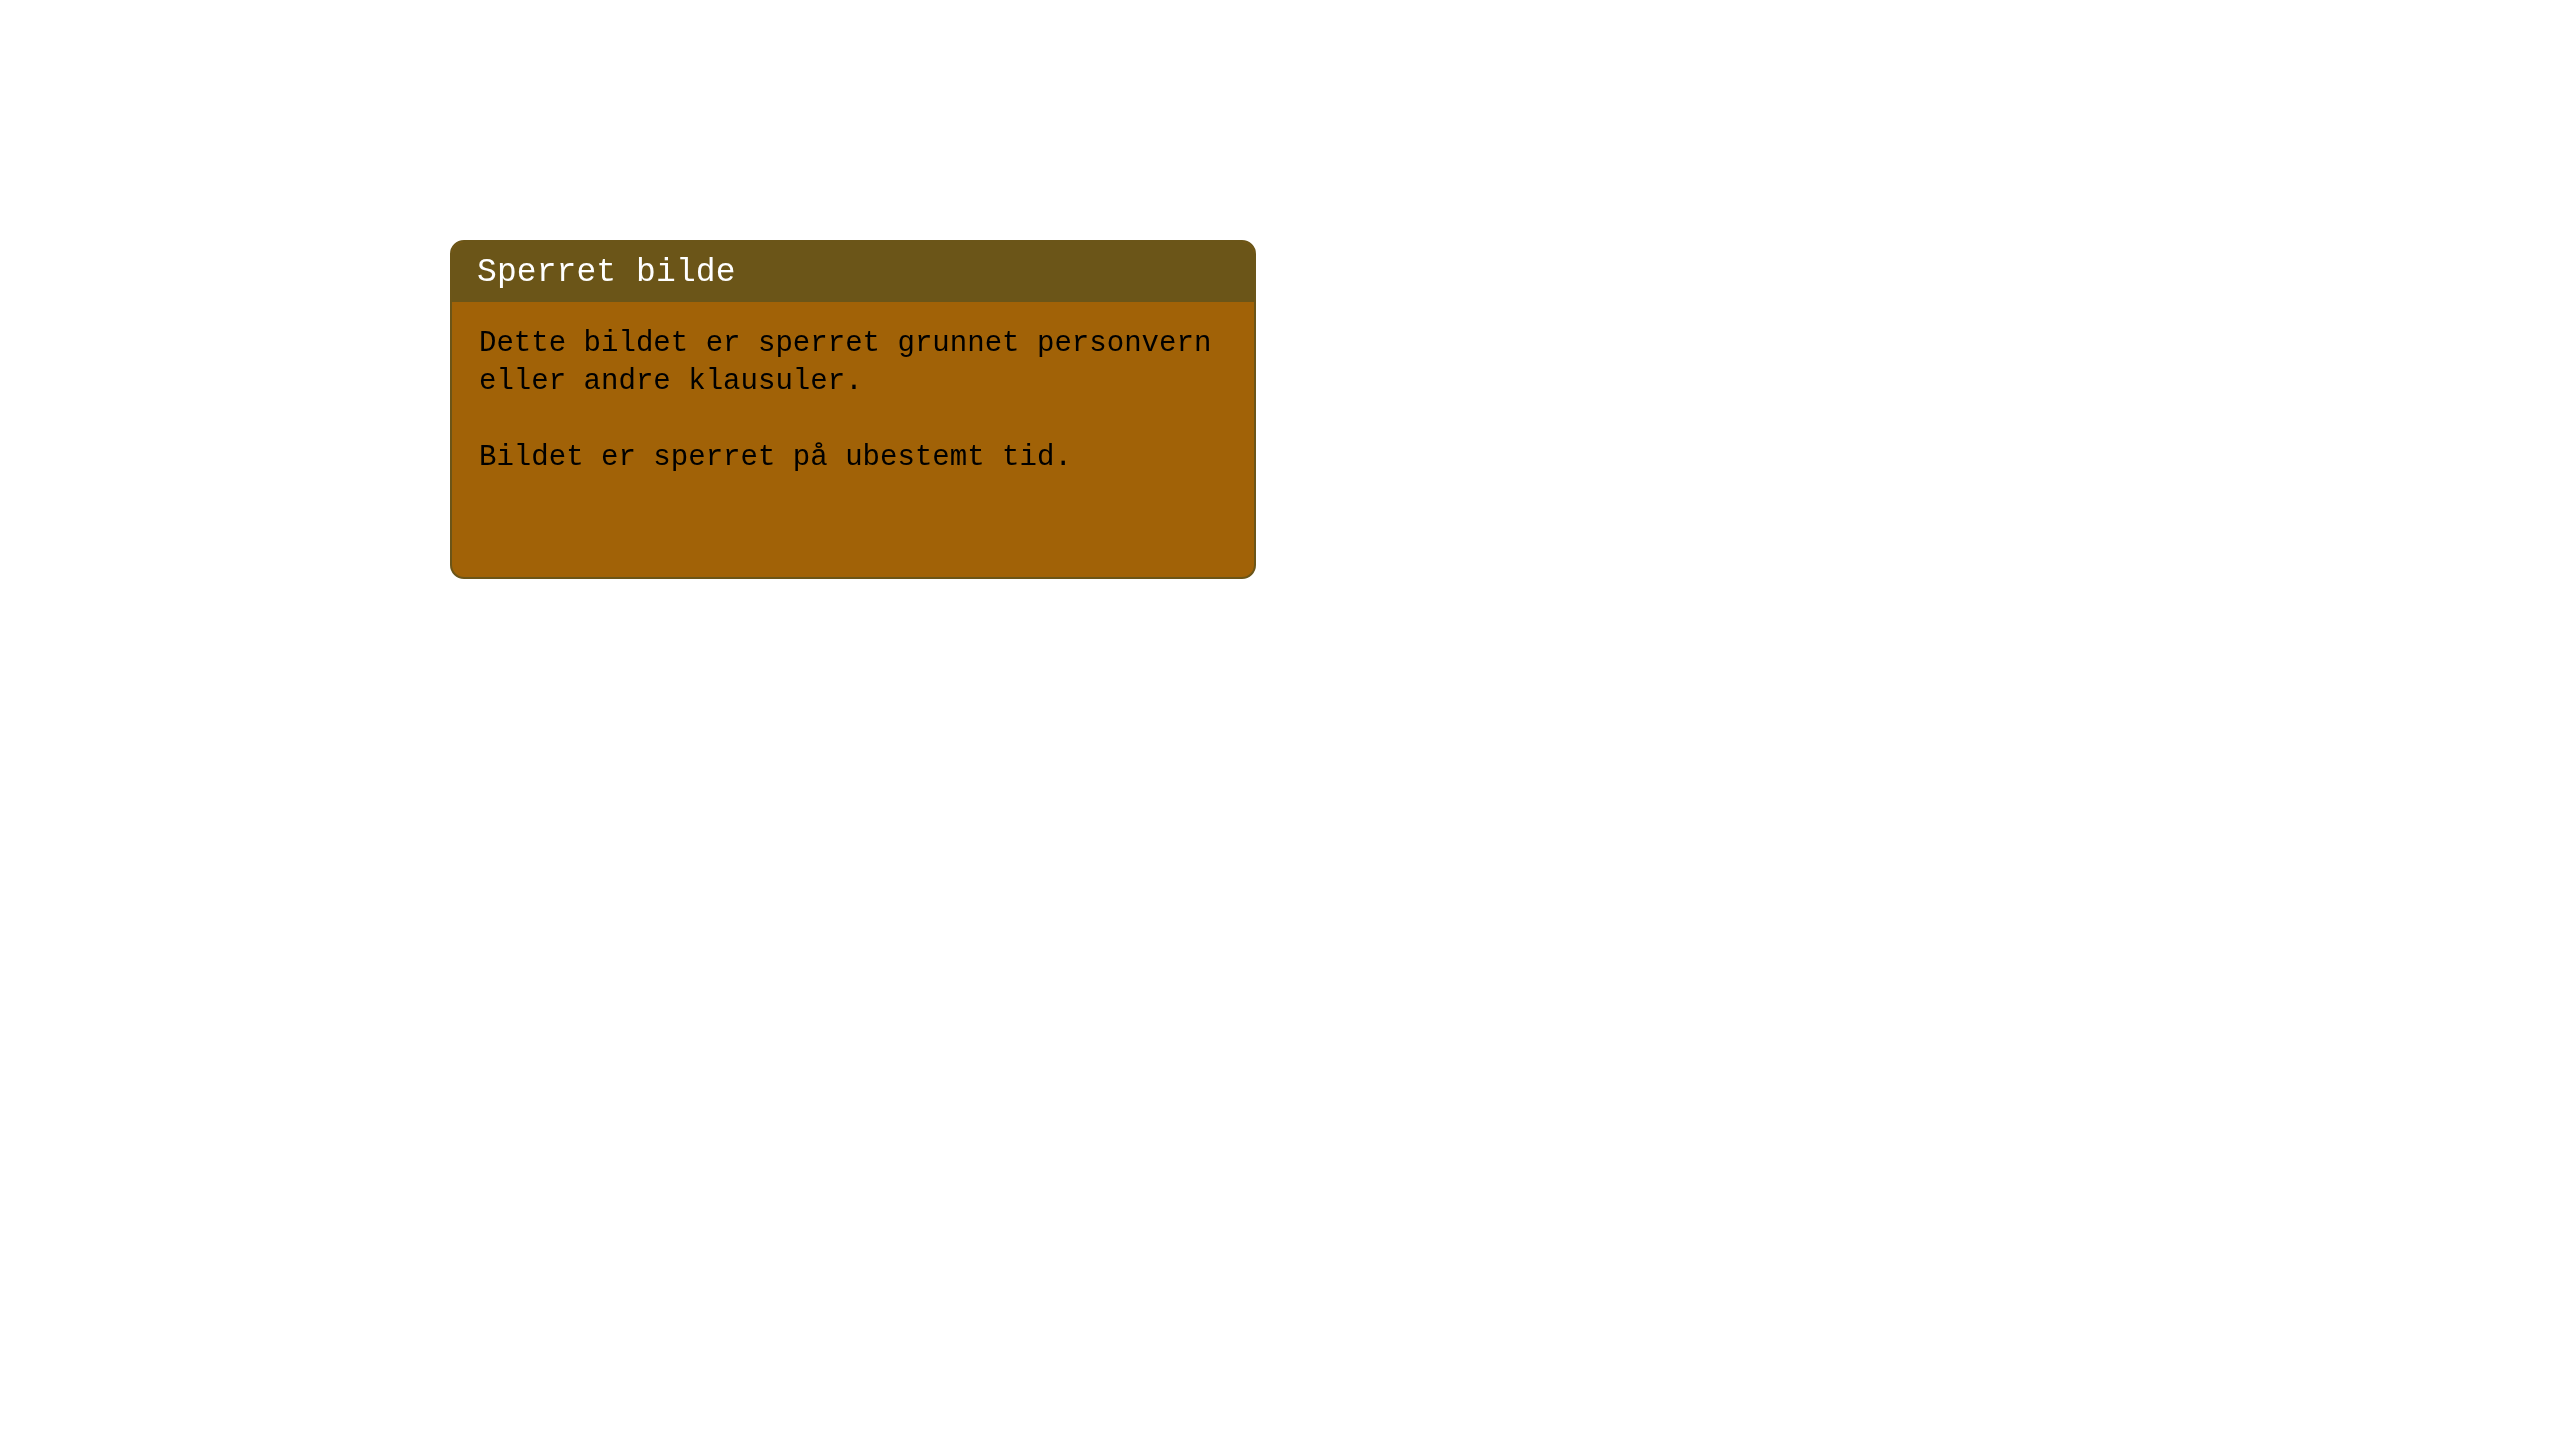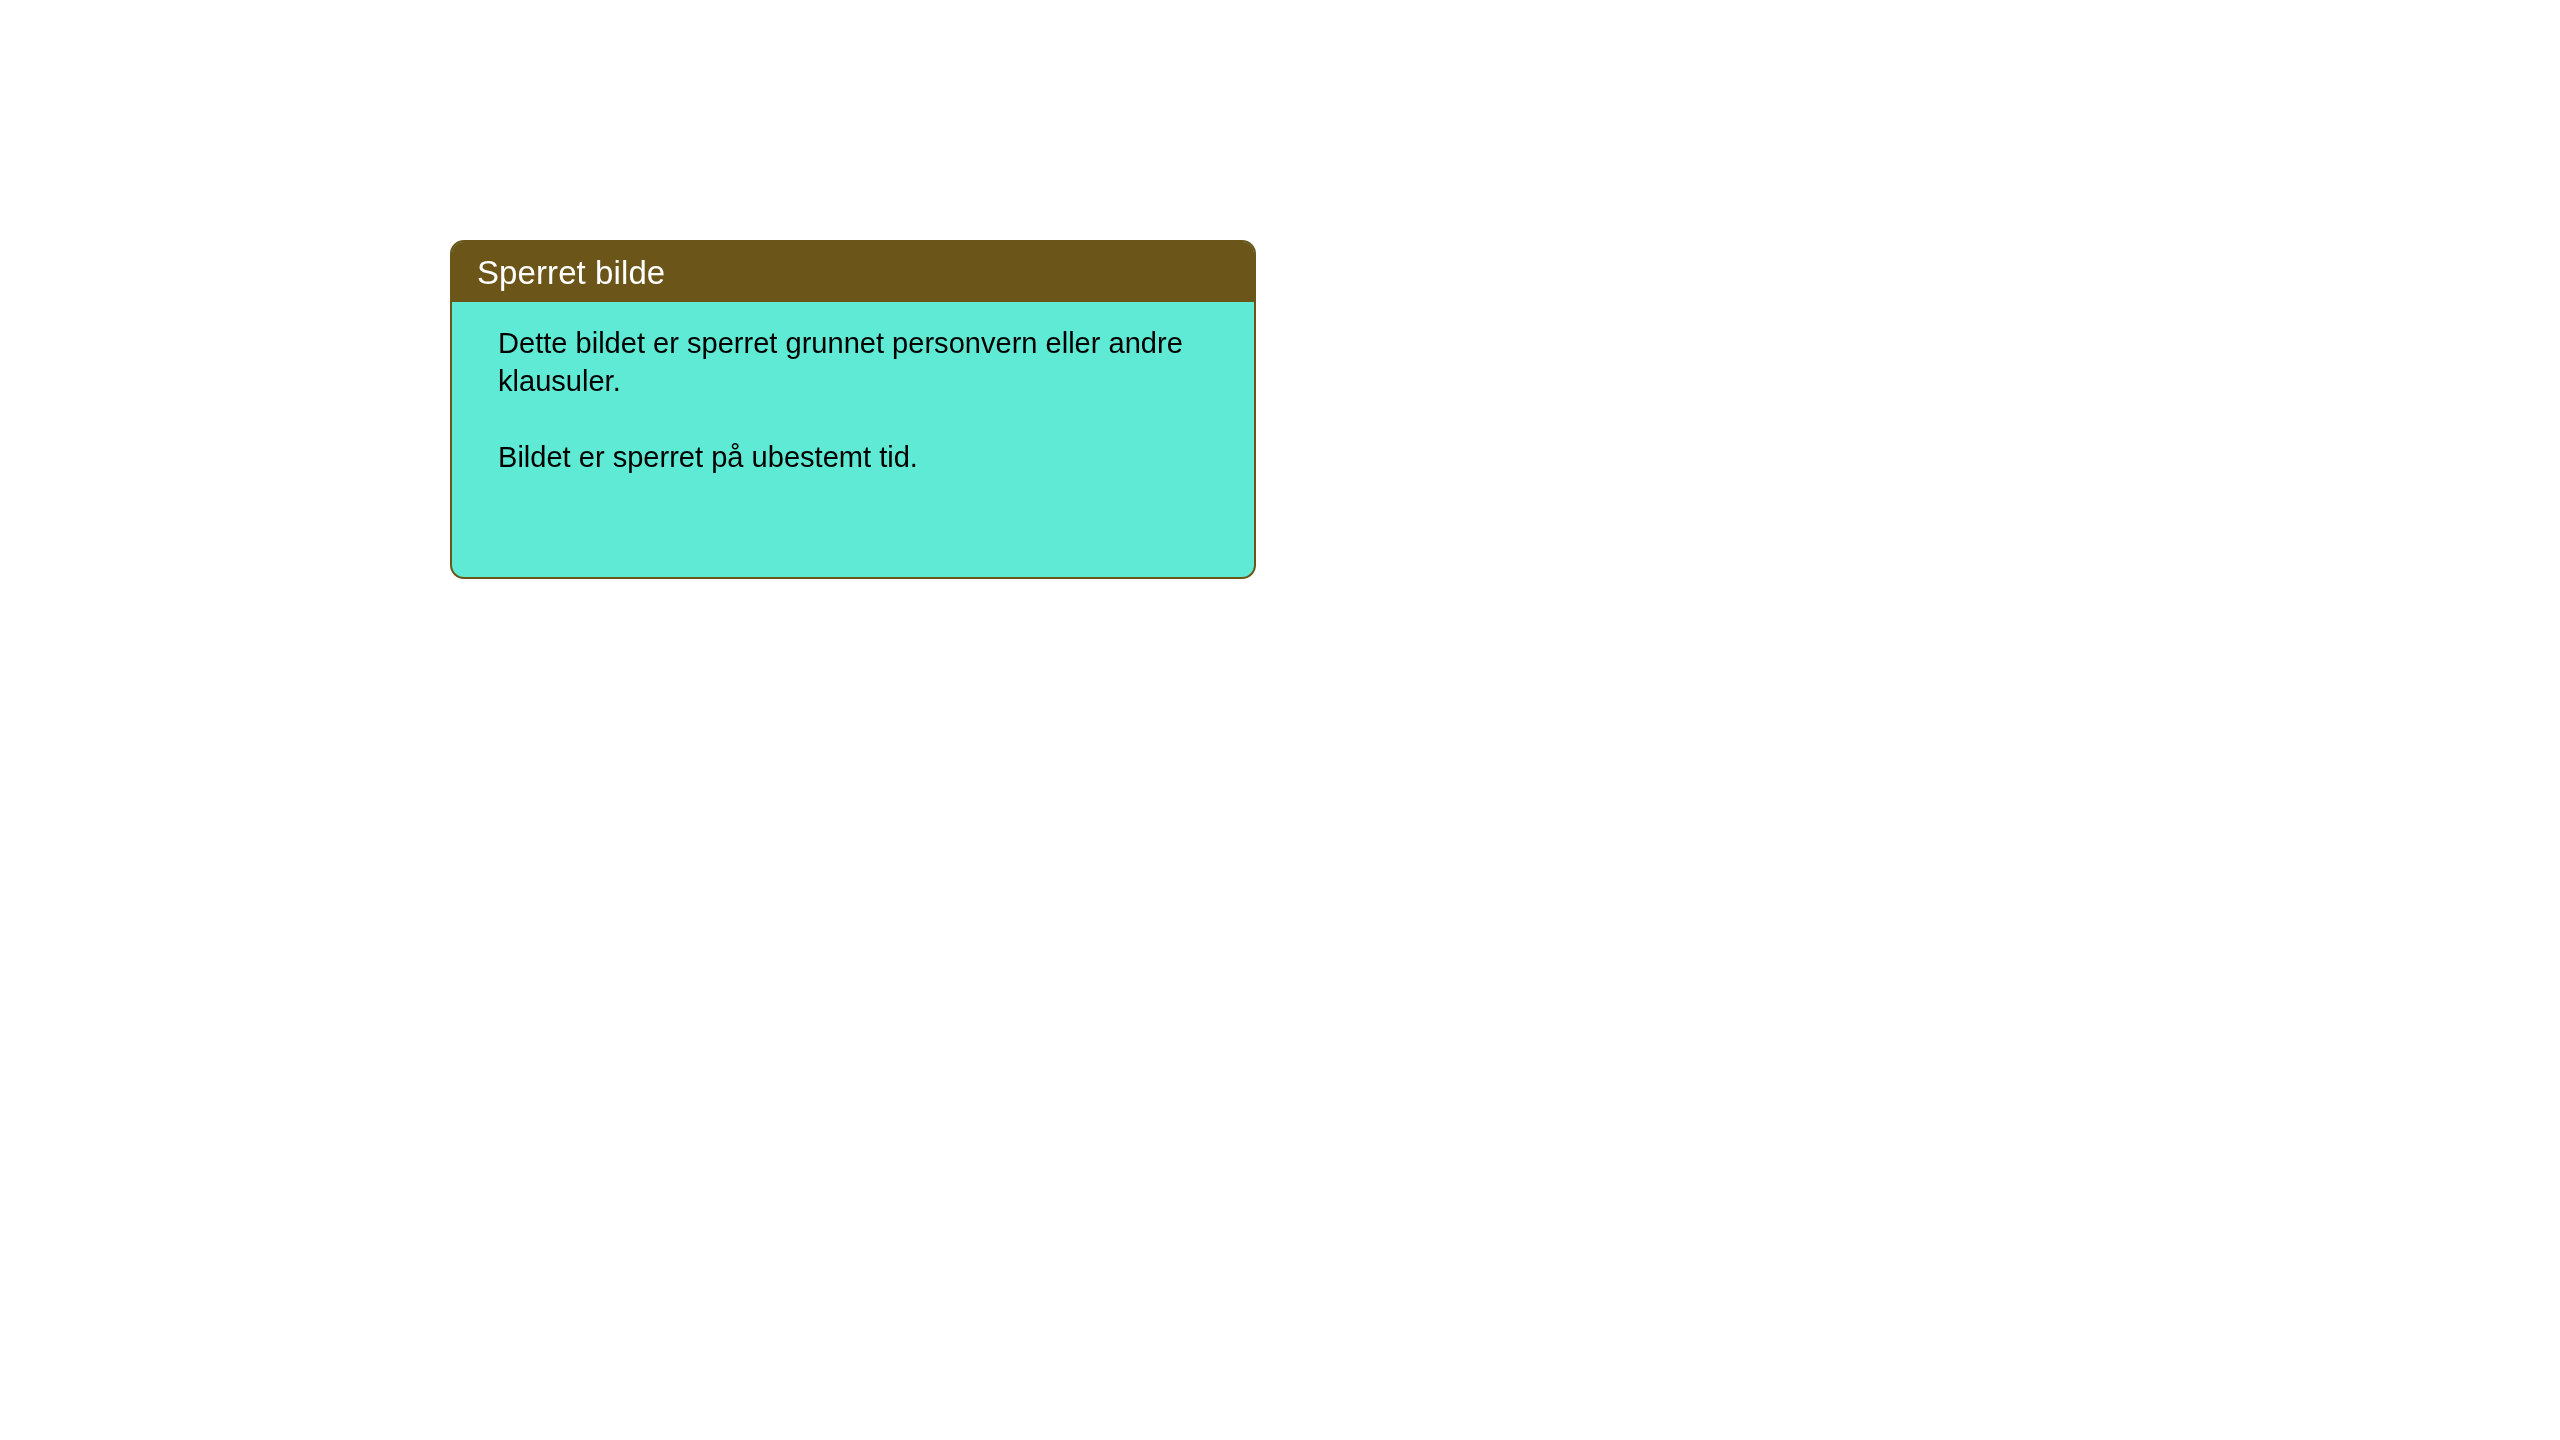--- a/index.html
+++ b/index.html
@@ -26,26 +26,27 @@
     left: 450px;
     top: 240px;
     display: flex;
     flex-direction: row;
     align-items: flex-start;
     gap: 57px;
   }
 
   .card {
     box-sizing: border-box;
-    background: #5eead4;
+    background: #a16207;
     border: 2px solid #6b5518;
     border-radius: 14px;
     overflow: hidden;
     display: flex;
     flex-direction: column;
+    font-family: Liberation Mono, monospace;
   }
 
   .card--no {
     width: 806px;
     height: 339px;
   }
 
   .card--en {
     width: 809px;
     height: 339px;
@@ -69,21 +70,20 @@
     letter-spacing: 0.1px;
     white-space: nowrap;
     transform: scaleX(0.97);
     transform-origin: left center;
   }
 
   .card-body {
     flex: 1 1 auto;
     padding: 22px 26px 0 27px;
     box-sizing: border-box;
-    margin-left: 19px;
   }
 
   .card-para {
     color: #000000;
     font-size: 29.5px;
     line-height: 1.29;
     font-weight: 400;
     margin: 0;
     transform: scaleX(0.985);
     transform-origin: left top;

